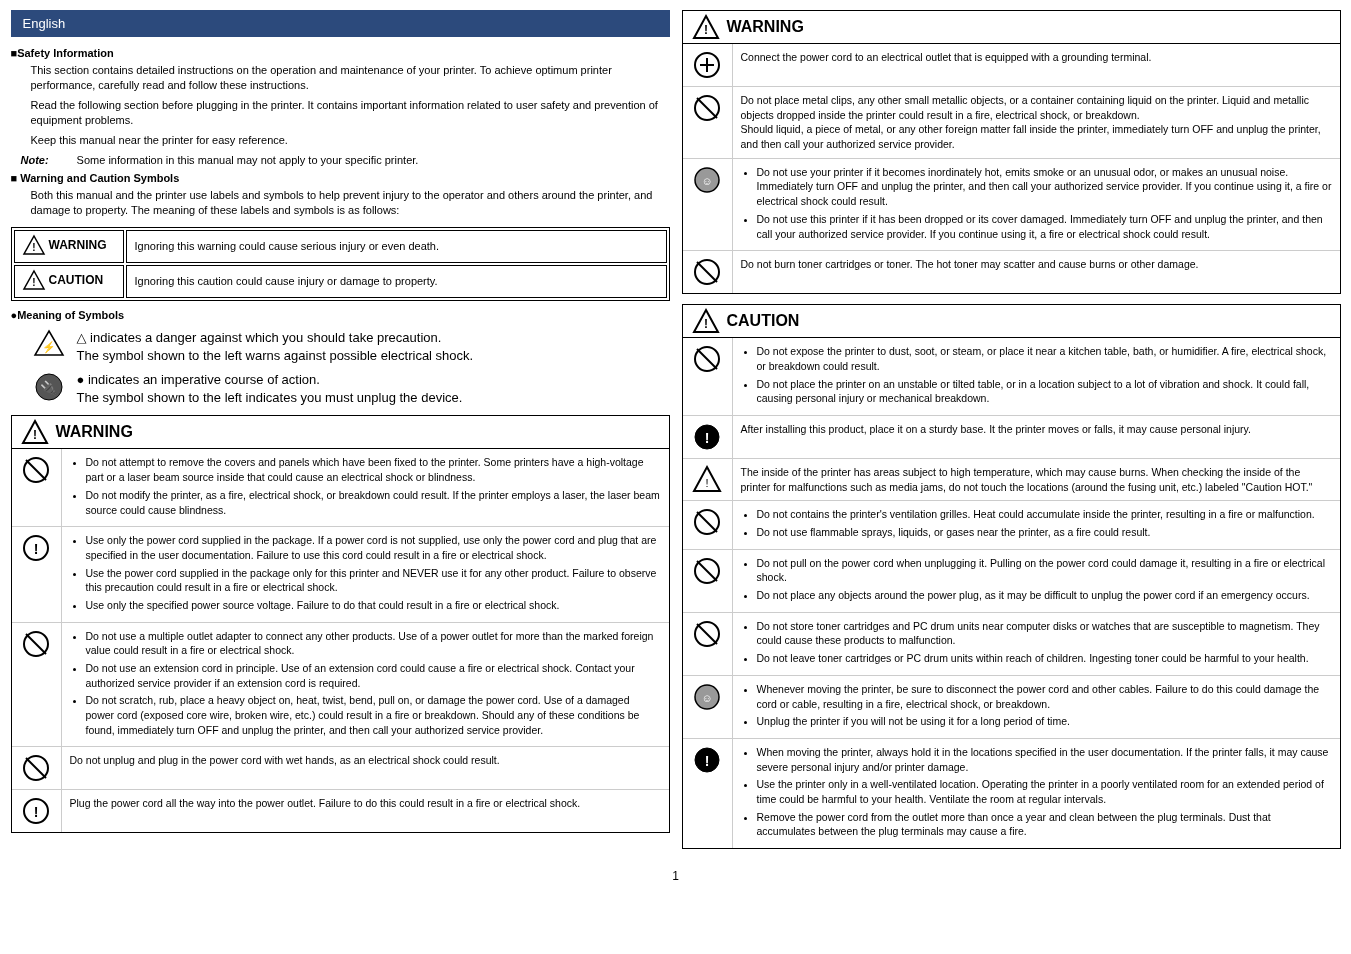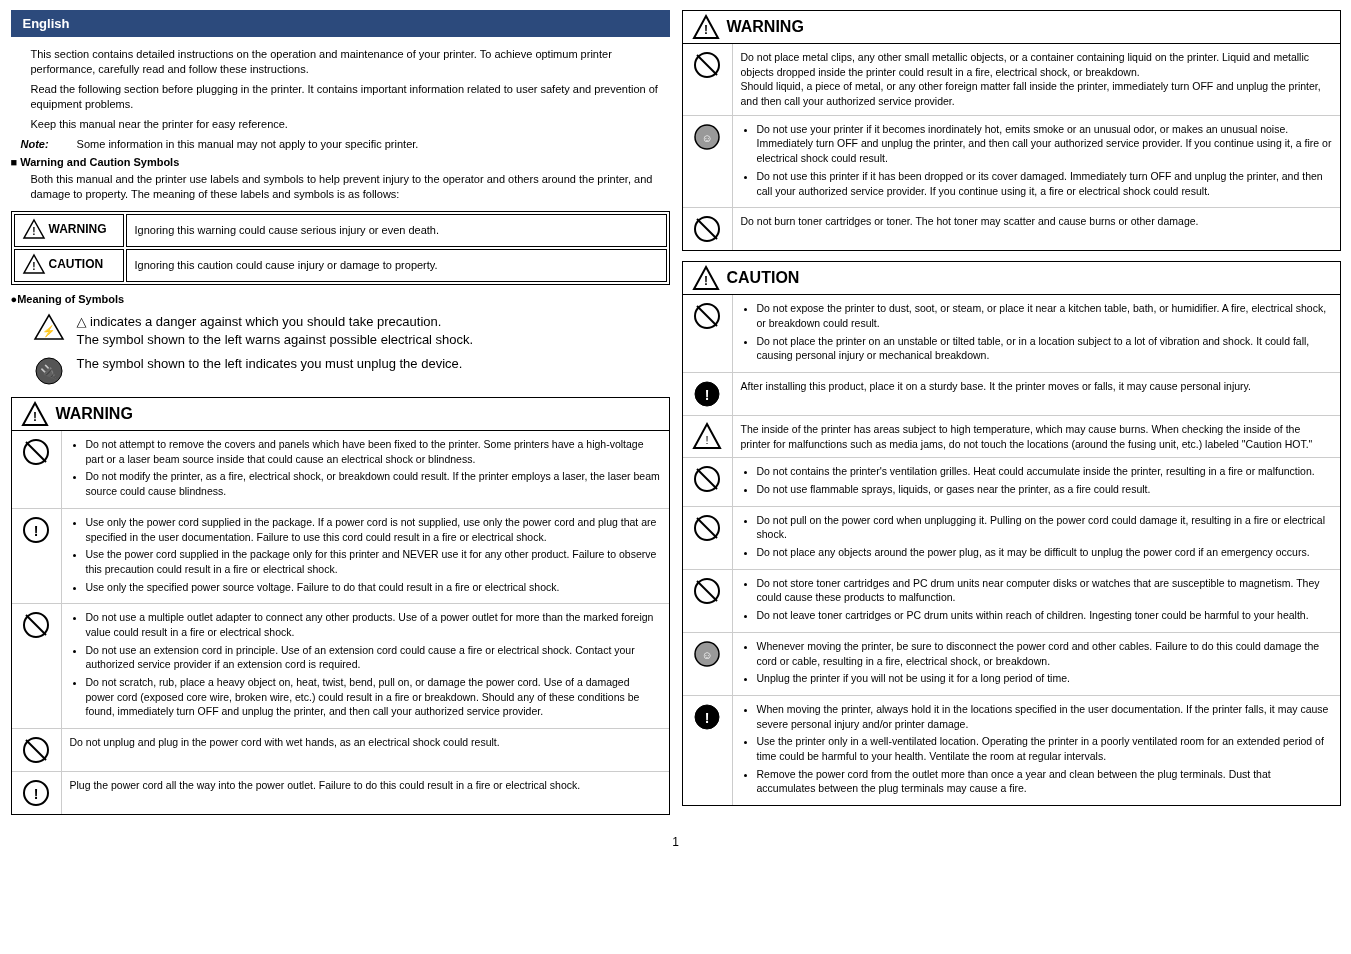--- a/index.html
+++ b/index.html
@@ -22,21 +22,21 @@
     }
     .right-column {
       flex: 1;
       min-width: 0;
     }
 
     
     .english-header {
       background: #2c4a7c;
       color: #fff;
-      font-weight: bold;
+      font-weight: normal;
       font-size: 13px;
       padding: 6px 12px;
       margin-bottom: 10px;
     }
 
     
     .section-title {
       font-weight: bold;
       font-size: 11px;
       margin-bottom: 4px;
@@ -178,20 +178,21 @@
 <body>
 
 <div class="page-container">
 
   <div class="left-column">
 
     <div class="english-header">
       <span>English</span>
     </div>
 
+    <div class="section-title">■Safety Information</div>
 
     <div class="indent">
       <p>This section contains detailed instructions on the operation and maintenance of your printer. To achieve optimum printer performance, carefully read and follow these instructions.</p>
       <p>Read the following section before plugging in the printer. It contains important information related to user safety and prevention of equipment problems.</p>
       <p>Keep this manual near the printer for easy reference.</p>
     </div>
 
     <div class="note-line">
       <span class="note-label">Note:</span>
       <span>Some information in this manual may not apply to your specific printer.</span>
@@ -249,20 +250,21 @@
 
 
       <div class="meaning-row">
         <div class="meaning-icon">
           <svg width="32" height="32" viewBox="0 0 32 32">
             <circle cx="16" cy="16" r="13" fill="#555" stroke="#000" stroke-width="1"></circle>
             <text x="16" y="22" text-anchor="middle" font-size="14" fill="#fff">🔌</text>
           </svg>
         </div>
         <div class="meaning-text">
+          <div>● indicates an imperative course of action.</div>
           <div>The symbol shown to the left indicates you must unplug the device.</div>
         </div>
       </div>
     </div>
 
     <div class="warning-box">
       <div class="warning-box-header">
         <svg width="26" height="24" viewBox="0 0 26 24">
           <polygon points="13,1 25,23 1,23" fill="none" stroke="#000" stroke-width="2"></polygon>
           <text x="13" y="19" text-anchor="middle" font-size="12" font-weight="bold">!</text>
@@ -352,20 +354,32 @@
     <div class="right-warning-box">
       <div class="right-warning-header">
         <svg width="26" height="24" viewBox="0 0 26 24">
           <polygon points="13,1 25,23 1,23" fill="none" stroke="#000" stroke-width="2"></polygon>
           <text x="13" y="19" text-anchor="middle" font-size="12" font-weight="bold">!</text>
         </svg>
         <span>WARNING</span>
       </div>
       <div class="warning-box-body">
 
+        <div class="warn-row">
+          <div class="warn-icon-cell">
+            <svg width="30" height="30" viewBox="0 0 30 30">
+              <circle cx="15" cy="15" r="12" fill="none" stroke="#000" stroke-width="2"></circle>
+              <line x1="15" y1="8" x2="15" y2="22" stroke="#000" stroke-width="2"></line>
+              <line x1="8" y1="15" x2="22" y2="15" stroke="#000" stroke-width="2"></line>
+            </svg>
+          </div>
+          <div class="warn-text-cell">
+            Connect the power cord to an electrical outlet that is equipped with a grounding terminal.
+          </div>
+        </div>
 
         <div class="warn-row">
           <div class="warn-icon-cell">
             <svg width="30" height="30" viewBox="0 0 30 30">
               <circle cx="15" cy="15" r="12" fill="none" stroke="#000" stroke-width="2"></circle>
               <line x1="5" y1="5" x2="25" y2="25" stroke="#000" stroke-width="2"></line>
             </svg>
           </div>
           <div class="warn-text-cell">
             Do not place metal clips, any other small metallic objects, or a container containing liquid on the printer. Liquid and metallic objects dropped inside the printer could result in a fire, electrical shock, or breakdown.<br>

